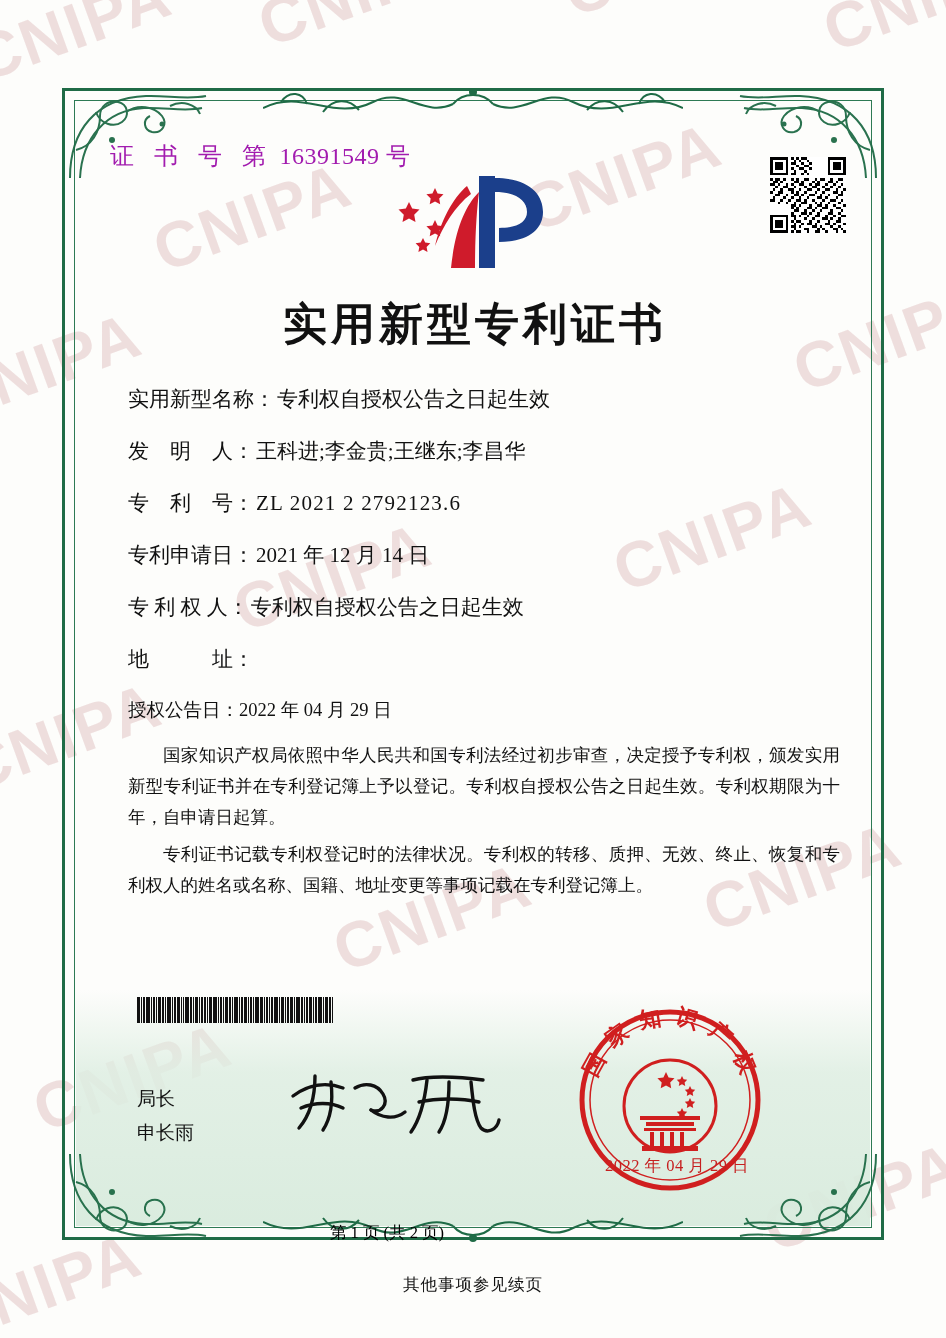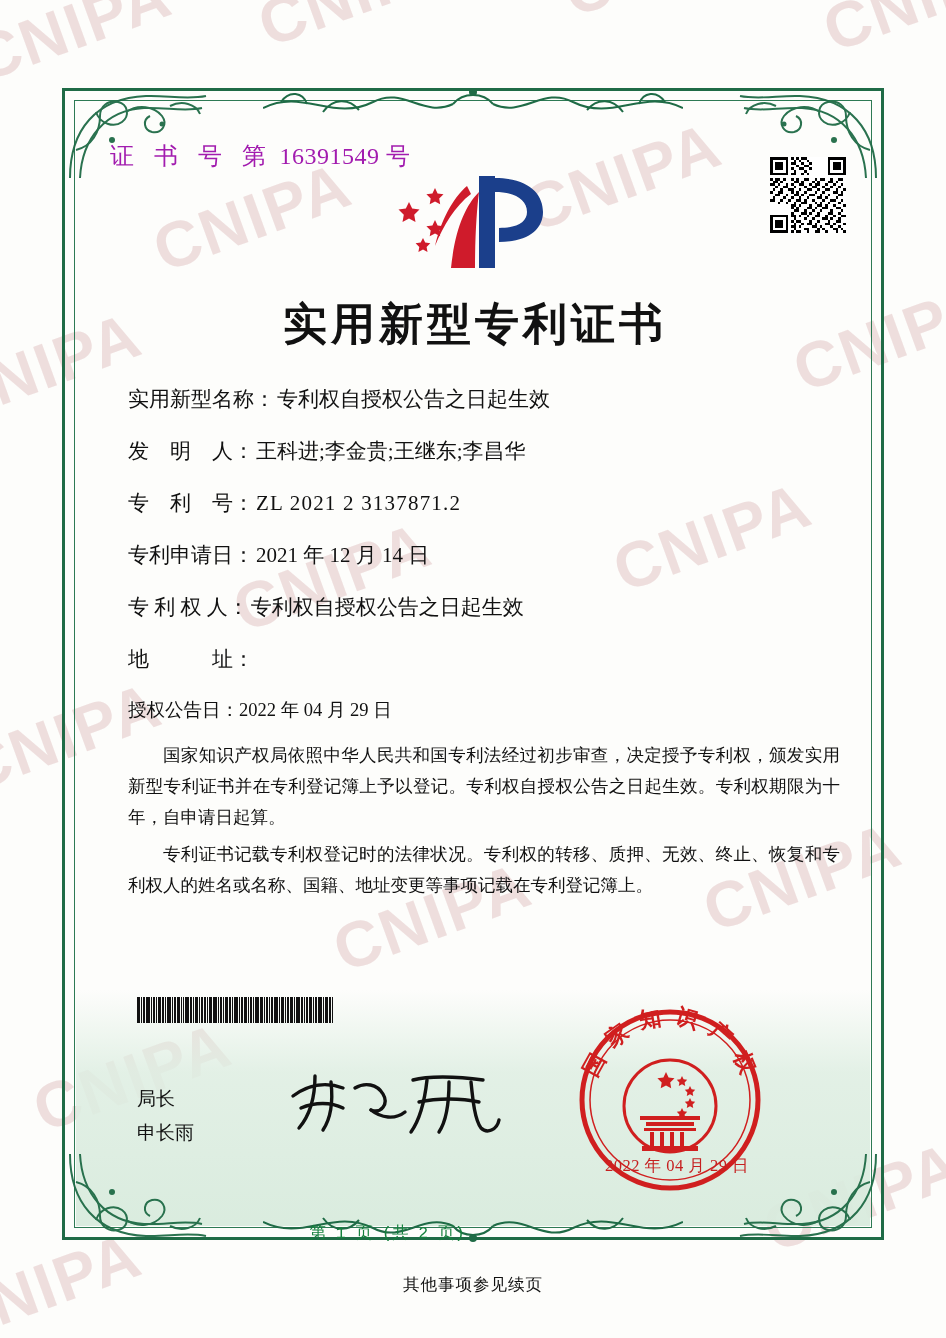--- a/index.html
+++ b/index.html
@@ -245,22 +245,21 @@
   }
 
   
   .page-num {
     position: absolute;
     left: 0;
     top: 1222px;
     width: 774px;
     text-align: center;
     font-size: 16.5px;
-    color: #15803d;
-    font-family: Liberation Mono, monospace;
+    color: #000000;
   }
   .footer-note {
     position: absolute;
     left: 0;
     top: 1274px;
     width: 946px;
     text-align: center;
     font-size: 16.5px;
     color: #111;
     letter-spacing: 1px;
@@ -592,21 +591,21 @@
         <span class="f-value">专利权自授权公告之日起生效</span>
       </div>
 
       <div class="field-row">
         <span class="f-label">发　明　人：</span>
         <span class="f-value">王科进;李金贵;王继东;李昌华</span>
       </div>
 
       <div class="field-row">
         <span class="f-label">专　利　号：</span>
-        <span class="f-value mono-ish">ZL 2021 2 3137871.2</span>
+        <span class="f-value mono-ish">ZL 2021 2 2792123.6</span>
       </div>
 
       <div class="field-row">
         <span class="f-label">专利申请日：</span>
         <span class="f-value">2021 年 12 月 14 日</span>
       </div>
 
       <div class="field-row">
         <span class="f-label">专 利 权 人：</span>
         <span class="f-value">专利权自授权公告之日起生效</span>

